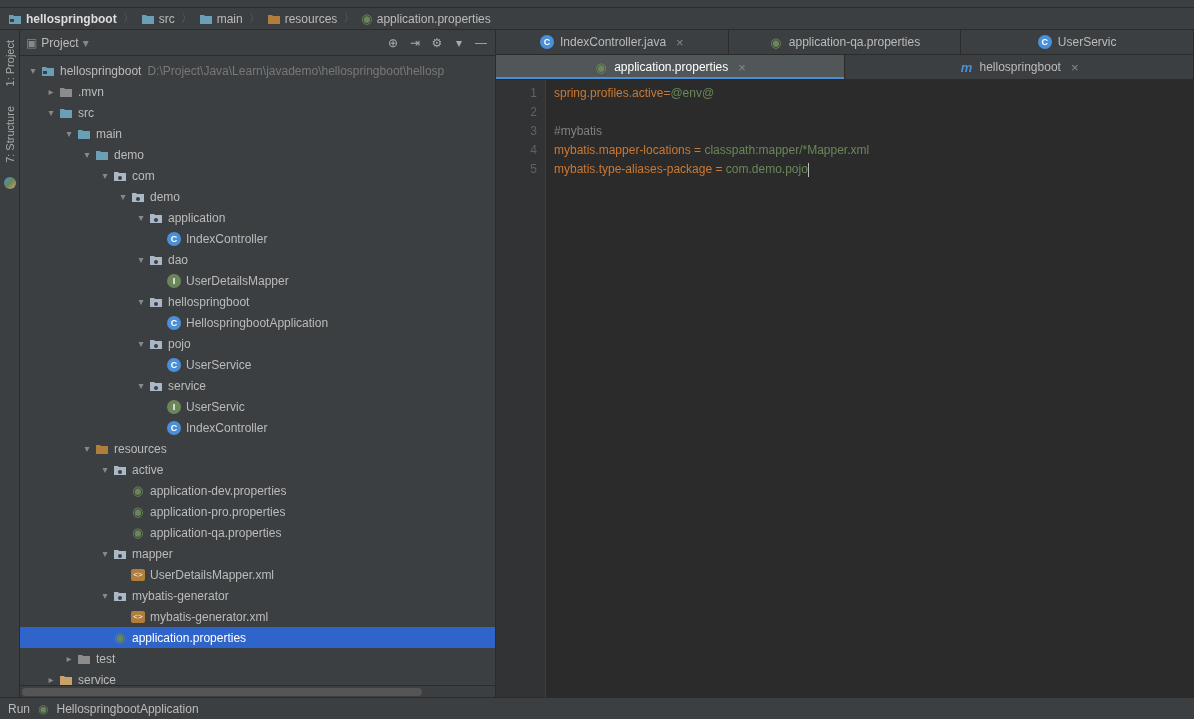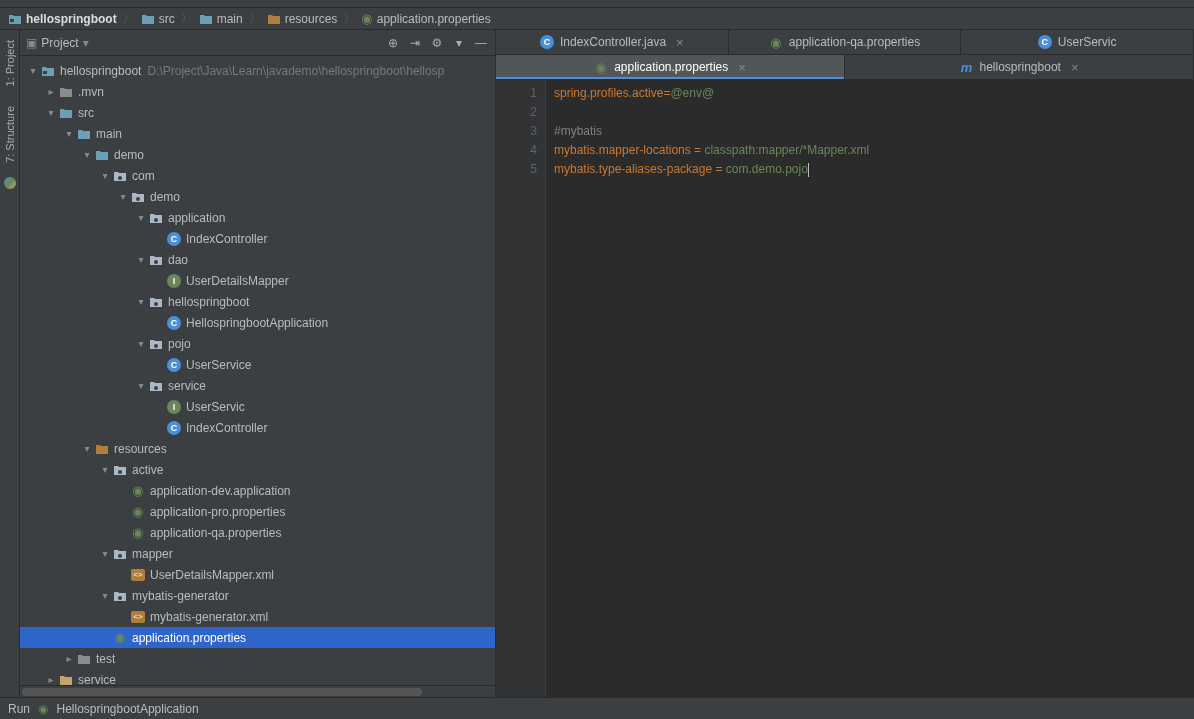--- a/index.html
+++ b/index.html
@@ -343,21 +343,21 @@
             <span class="label">active</span>
           </div>
           <div class="trow">
             <span class="indent" style="width:96px"></span>
             <span class="arrow"></span>
             <span class="ic">
               <span style="display:inline-flex;align-items:center;">
                 <span style="color:#6a8759;font-size:13px;">◉</span>
               </span>
             </span>
-            <span class="label">application-dev.application</span>
+            <span class="label">application-dev.properties</span>
           </div>
           <div class="trow">
             <span class="indent" style="width:96px"></span>
             <span class="arrow"></span>
             <span class="ic">
               <span style="display:inline-flex;align-items:center;">
                 <span style="color:#6a8759;font-size:13px;">◉</span>
               </span>
             </span>
             <span class="label">application-pro.properties</span>

